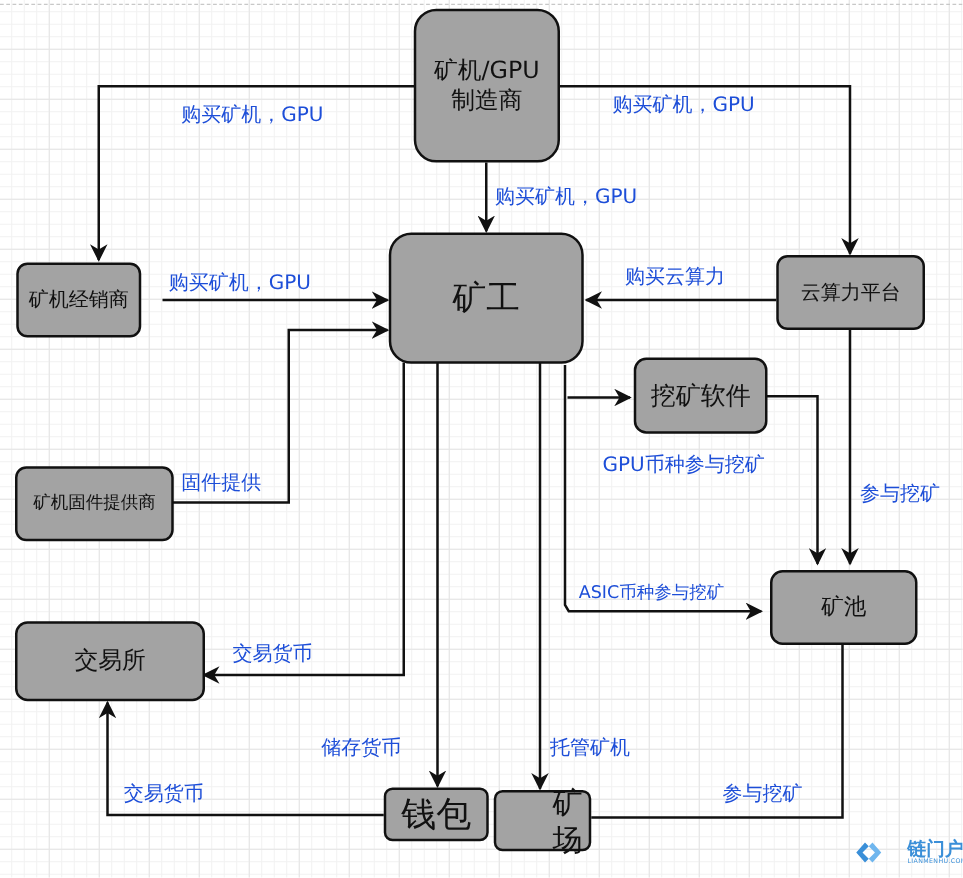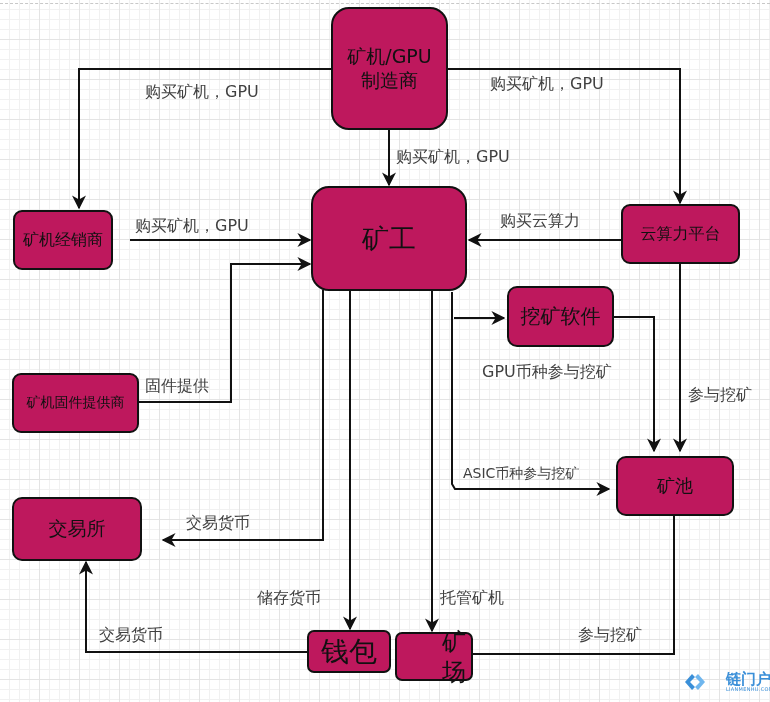--- a/index.html
+++ b/index.html
@@ -8,23 +8,23 @@
     background-color:#fff;
     background-image:
       linear-gradient(#e4e4e4 1px,transparent 1px),
       linear-gradient(90deg,#e4e4e4 1px,transparent 1px),
       linear-gradient(#f1f1f1 1px,transparent 1px),
       linear-gradient(90deg,#f1f1f1 1px,transparent 1px);
     background-size:40px 40px,40px 40px,10px 10px,10px 10px;
     background-position:-1px -1px,-1px -1px,-1px -1px,-1px -1px;}
   .topline{position:absolute;left:0;top:3px;width:770px;border-top:1px dashed #c8c8c8;}
   svg.edges{position:absolute;left:0;top:0;}
-  .node{position:absolute;box-sizing:border-box;border:2px solid #111;background:#be185d;
+  .node{position:absolute;box-sizing:border-box;border:2px solid #111;background:#a3a3a3;
     display:flex;align-items:center;justify-content:center;text-align:center;line-height:1.25;}
-  .lbl{position:absolute;white-space:nowrap;font-size:16px;color:#404040;}
+  .lbl{position:absolute;white-space:nowrap;font-size:16px;color:#1d4ed8;}
   .wm{position:absolute;left:684px;top:672px;display:flex;align-items:center;gap:20px;}
   .wm-text{display:flex;flex-direction:column;line-height:1;}
   .wm-main{font-size:15px;color:#3a8fd8;font-weight:bold;}
   .wm-sub{font-size:5px;color:#3a8fd8;letter-spacing:0.3px;}
 </style>
 </head>
 <body>
 
 <div class="topline"></div>
 
@@ -54,21 +54,21 @@
 </svg>
 
 <div class="node" style="left:331px;top:7px;width:117px;height:123px;border-radius:18px;font-size:19px;white-space:pre-line;">矿机/GPU
 制造商</div>
 <div class="node" style="left:311px;top:186px;width:156px;height:105px;border-radius:18px;font-size:27px;">矿工</div>
 <div class="node" style="left:13px;top:210px;width:100px;height:60px;border-radius:9px;font-size:16px;">矿机经销商</div>
 <div class="node" style="left:621px;top:204px;width:119px;height:60px;border-radius:9px;font-size:16px;">云算力平台</div>
 <div class="node" style="left:12px;top:373px;width:127px;height:60px;border-radius:9px;font-size:14px;">矿机固件提供商</div>
 <div class="node" style="left:507px;top:286px;width:107px;height:61px;border-radius:10px;font-size:20px;">挖矿软件</div>
 <div class="node" style="left:616px;top:456px;width:118px;height:60px;border-radius:10px;font-size:18px;">矿池</div>
-<div class="node" style="left:12px;top:497px;width:130px;height:64px;border-radius:10px;font-size:19px;">交易所</div>
+<div class="node" style="left:12px;top:497px;width:152px;height:64px;border-radius:10px;font-size:19px;">交易所</div>
 <div class="node" style="left:307px;top:630px;width:84px;height:43px;border-radius:7px;font-size:28px;">钱包</div>
 <div class="node" style="left:395px;top:632px;width:78px;height:49px;border-radius:7px;font-size:24px;padding-left:40px;">矿场</div>
 
 <div class="lbl" style="left:145px;top:82px;">购买矿机，GPU</div>
 <div class="lbl" style="left:490px;top:74px;">购买矿机，GPU</div>
 <div class="lbl" style="left:396px;top:147px;">购买矿机，GPU</div>
 <div class="lbl" style="left:135px;top:216px;">购买矿机，GPU</div>
 <div class="lbl" style="left:500px;top:211px;">购买云算力</div>
 <div class="lbl" style="left:145px;top:376px;">固件提供</div>
 <div class="lbl" style="left:482px;top:362px;">GPU币种参与挖矿</div>

